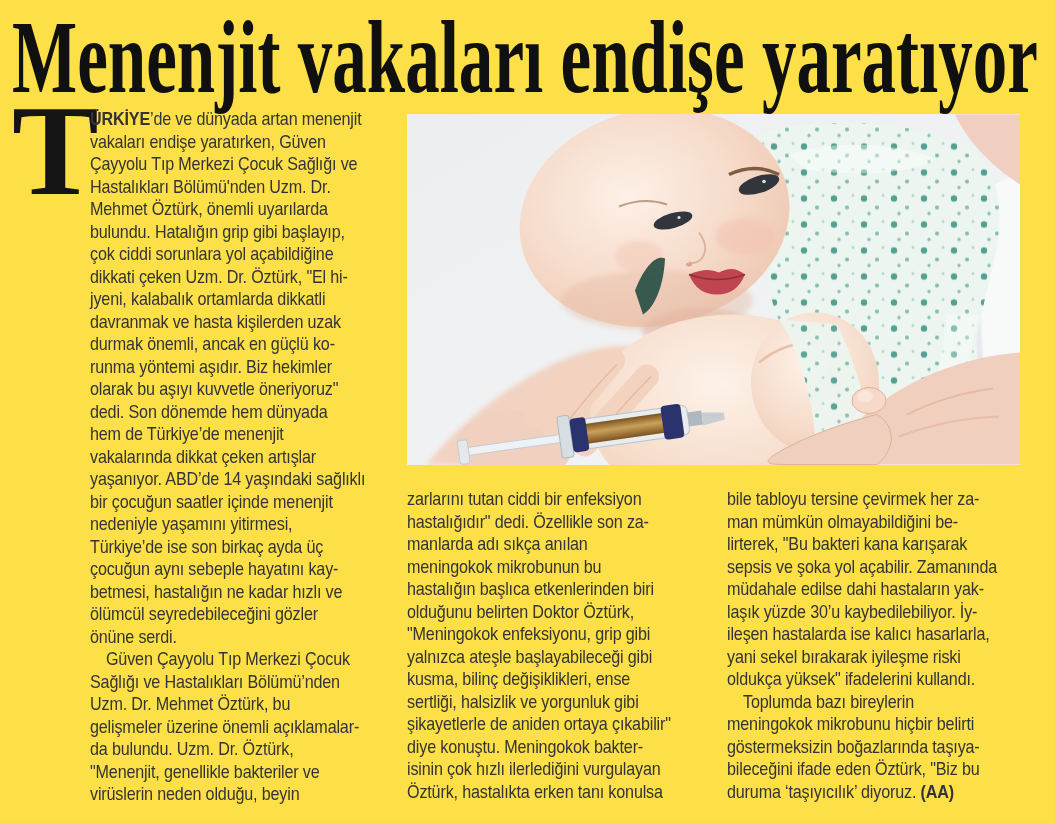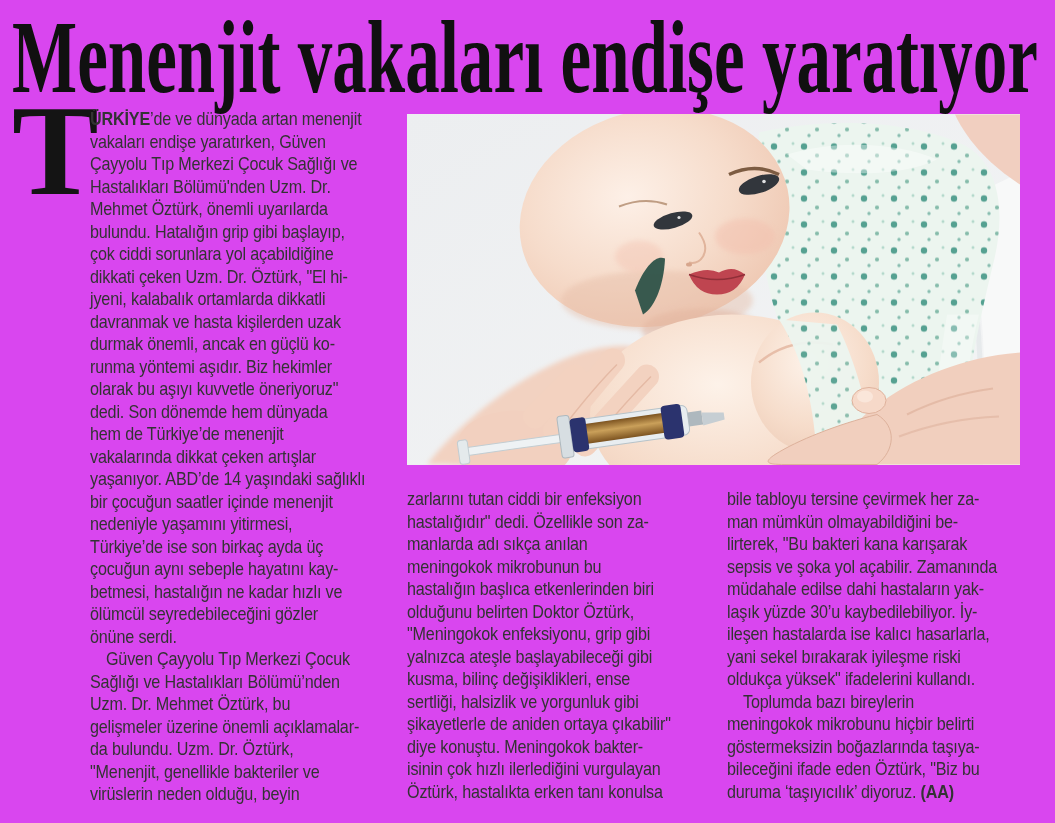--- a/index.html
+++ b/index.html
@@ -1,18 +1,18 @@
 <!DOCTYPE html>
 <html><head>
 <meta charset="utf-8">
 <style>
   html,body{margin:0;padding:0;background:#ffffff;}
   body{width:1055px;height:823px;overflow:hidden;position:relative;
        font-family:"Liberation Sans",sans-serif;}
-  .page{position:absolute;left:0;top:0;width:1055px;height:823px;background:#d946ef;}
+  .page{position:absolute;left:0;top:0;width:1055px;height:823px;background:#fde047;}
 
   .headline-svg{position:absolute;left:0;top:4px;}
   .headline-text{font-family:"Liberation Serif","DejaVu Serif",serif;
                  font-weight:bold;fill:#101010;}
 
   .dropcap{position:absolute;left:12px;top:85px;width:84px;
            font-family:"Liberation Serif","DejaVu Serif",serif;
            font-weight:bold;font-size:130px;line-height:130px;color:#141414;}
 
   .col{position:absolute;color:#333333;font-size:19px;line-height:22.5px;

